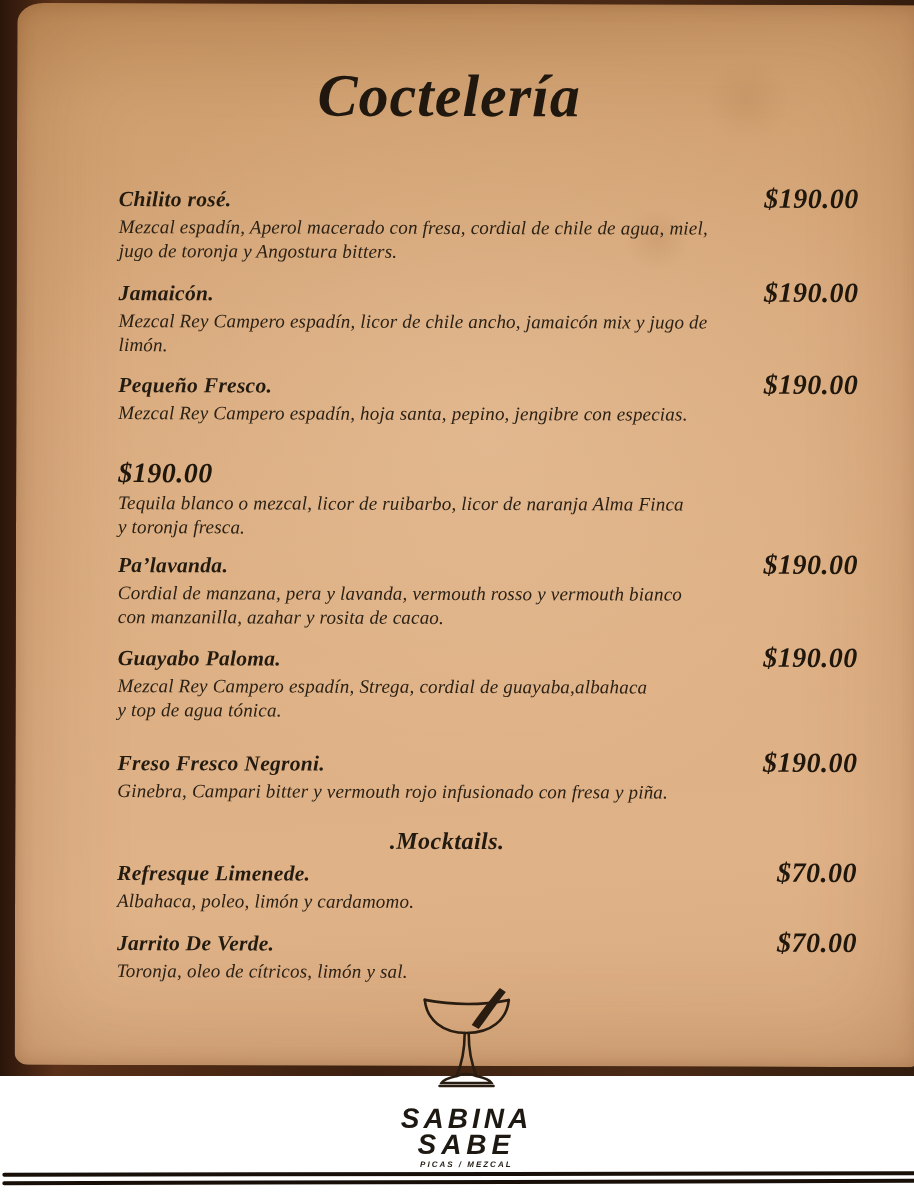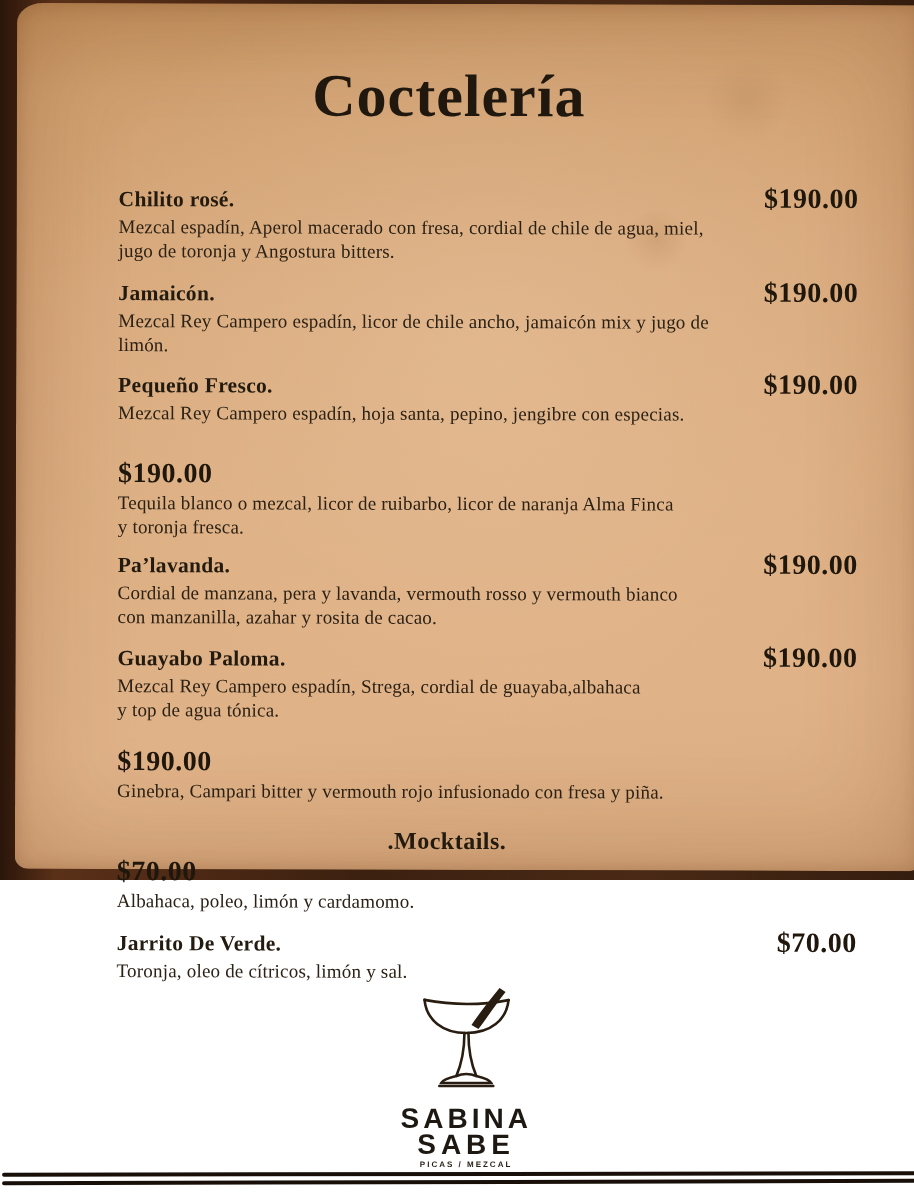--- a/index.html
+++ b/index.html
@@ -3,23 +3,24 @@
 <meta charset="utf-8">
 <style>
   html, body {
     margin: 0; padding: 0;
     width: 914px; height: 1200px;
     overflow: hidden;
     font-family: "Liberation Serif", serif;
   }
   .scene {
     position: relative;
-    width: 914px; height: 880px;
+    width: 914px; height: 1076px;
     background:
       linear-gradient(90deg, #2a150a 0%, #5a3018 6%, #3c2010 40%, #4a2a16 70%, #341d0e 100%);
+    font-style: italic;
   }
   .paper {
     position: absolute;
     left: 16px; top: 4px; right: -6px; bottom: 10px;
     border-radius: 26px 6px 10px 14px / 20px 6px 8px 12px;
     transform: rotate(0.15deg);
     background:
       radial-gradient(circle 45px at 640px 235px, rgba(140,90,40,0.14), rgba(140,90,40,0) 70%),
       radial-gradient(circle 60px at 730px 95px, rgba(130,85,40,0.10), rgba(130,85,40,0) 70%),
       radial-gradient(ellipse 640px 540px at 52% 40%, rgba(255,228,200,0.22), rgba(255,228,200,0) 72%),
@@ -174,29 +175,31 @@
       <div class="item-head">
         <span class="item-name">Guayabo Paloma.</span>
         <span class="item-price">$190.00</span>
       </div>
       <p class="item-desc">Mezcal Rey Campero espadín, Strega, cordial de guayaba,albahaca
 y top de agua tónica.</p>
     </div>
 
     <div class="item" style="top: 742px;">
       <div class="item-head">
+        <span class="item-name">Freso Fresco Negroni.</span>
         <span class="item-price">$190.00</span>
       </div>
       <p class="item-desc">Ginebra, Campari bitter y vermouth rojo infusionado con fresa y piña.</p>
     </div>
 
     <h2 class="section-heading" style="top: 824px;">.Mocktails.</h2>
 
     <div class="item" style="top: 852px;">
       <div class="item-head">
+        <span class="item-name">Refresque Limenede.</span>
         <span class="item-price">$70.00</span>
       </div>
       <p class="item-desc">Albahaca, poleo, limón y cardamomo.</p>
     </div>
 
     <div class="item" style="top: 922px;">
       <div class="item-head">
         <span class="item-name">Jarrito De Verde.</span>
         <span class="item-price">$70.00</span>
       </div>

